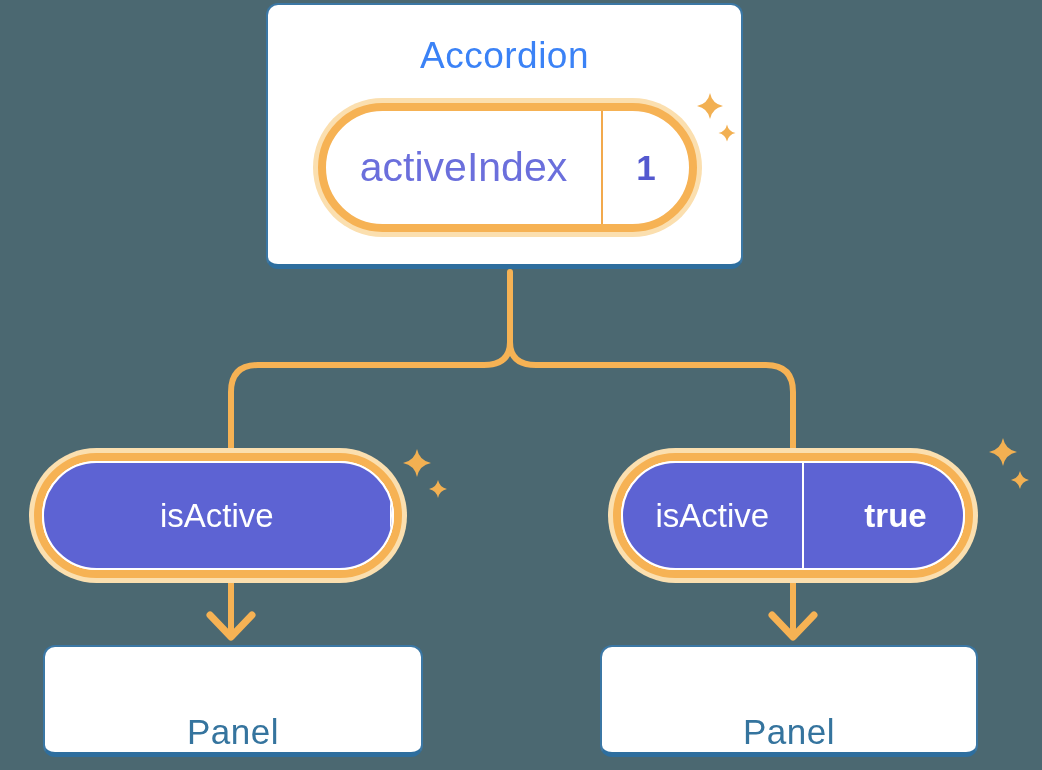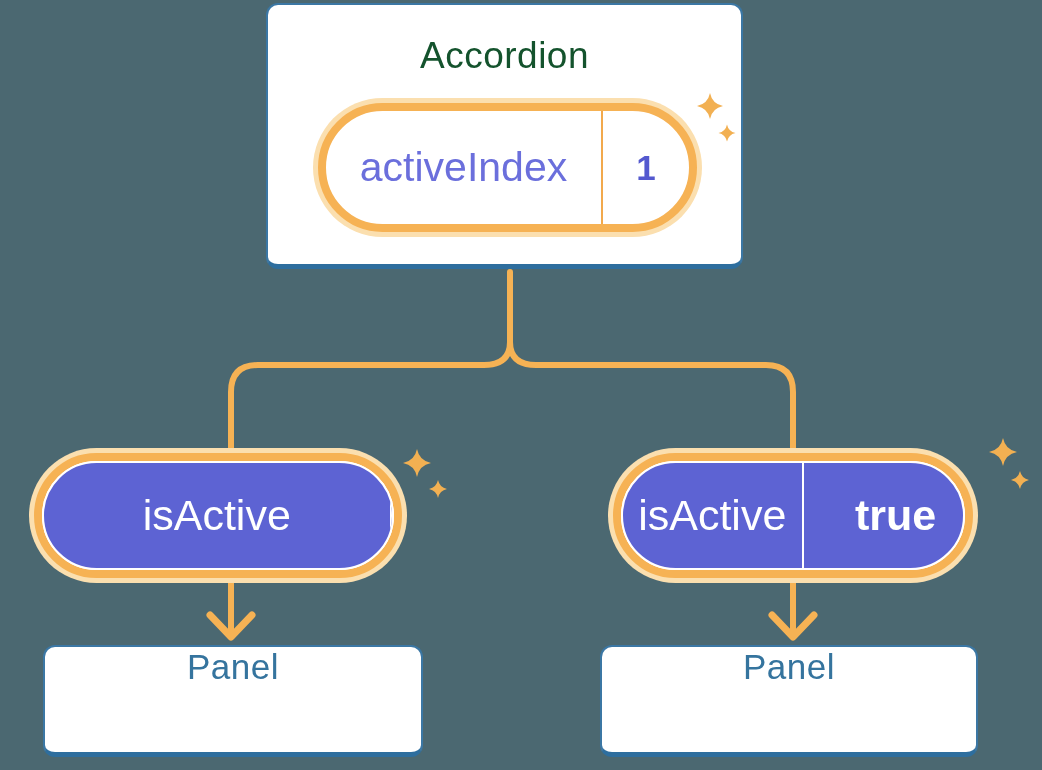--- a/index.html
+++ b/index.html
@@ -39,25 +39,25 @@
   .accordion-card {
     left: 266px; top: 3px;
     width: 477px; height: 266px;
   }
   .accordion-title {
     margin-top: 30px;
     text-align: center;
     font-size: 37px;
     font-weight: 500;
     letter-spacing: 0.5px;
-    color: #14532d;
+    color: #3b82f6;
   }
   .panel-card {
     display: flex;
-    align-items: flex-start;
+    align-items: flex-end;
     justify-content: center;
     font-size: 35px;
     font-weight: 500;
     letter-spacing: 0.5px;
   }
   .panel-left  { left: 43px;  top: 645px; width: 380px; height: 112px; }
   .panel-right { left: 600px; top: 645px; width: 378px; height: 112px; }
 
   
   .pill-halo {
@@ -85,21 +85,21 @@
     overflow: hidden;
   }
   .pill-inner.purple {
     background: #5D63D3;
     border: 2.5px solid #FFFFFF;
   }
   .pill-cell {
     display: flex;
     align-items: center;
     justify-content: center;
-    font-size: 43px;
+    font-size: 33px;
   }
   .pill-label { flex: 1; }
   .pill-value { font-weight: bold; }
   .pill-divider { width: 2.5px; align-self: stretch; }
 
   
   .accordion-pill { left: 313px; top: 98px; width: 389px; height: 139px; }
   .accordion-pill .pill-label { color: #6B6FDC; font-size: 41px; }
   .accordion-pill .pill-value { color: #5459CF; width: 86px; font-size: 35px; }
   .accordion-pill .pill-divider { background: #F2A94C; width: 2px; }

